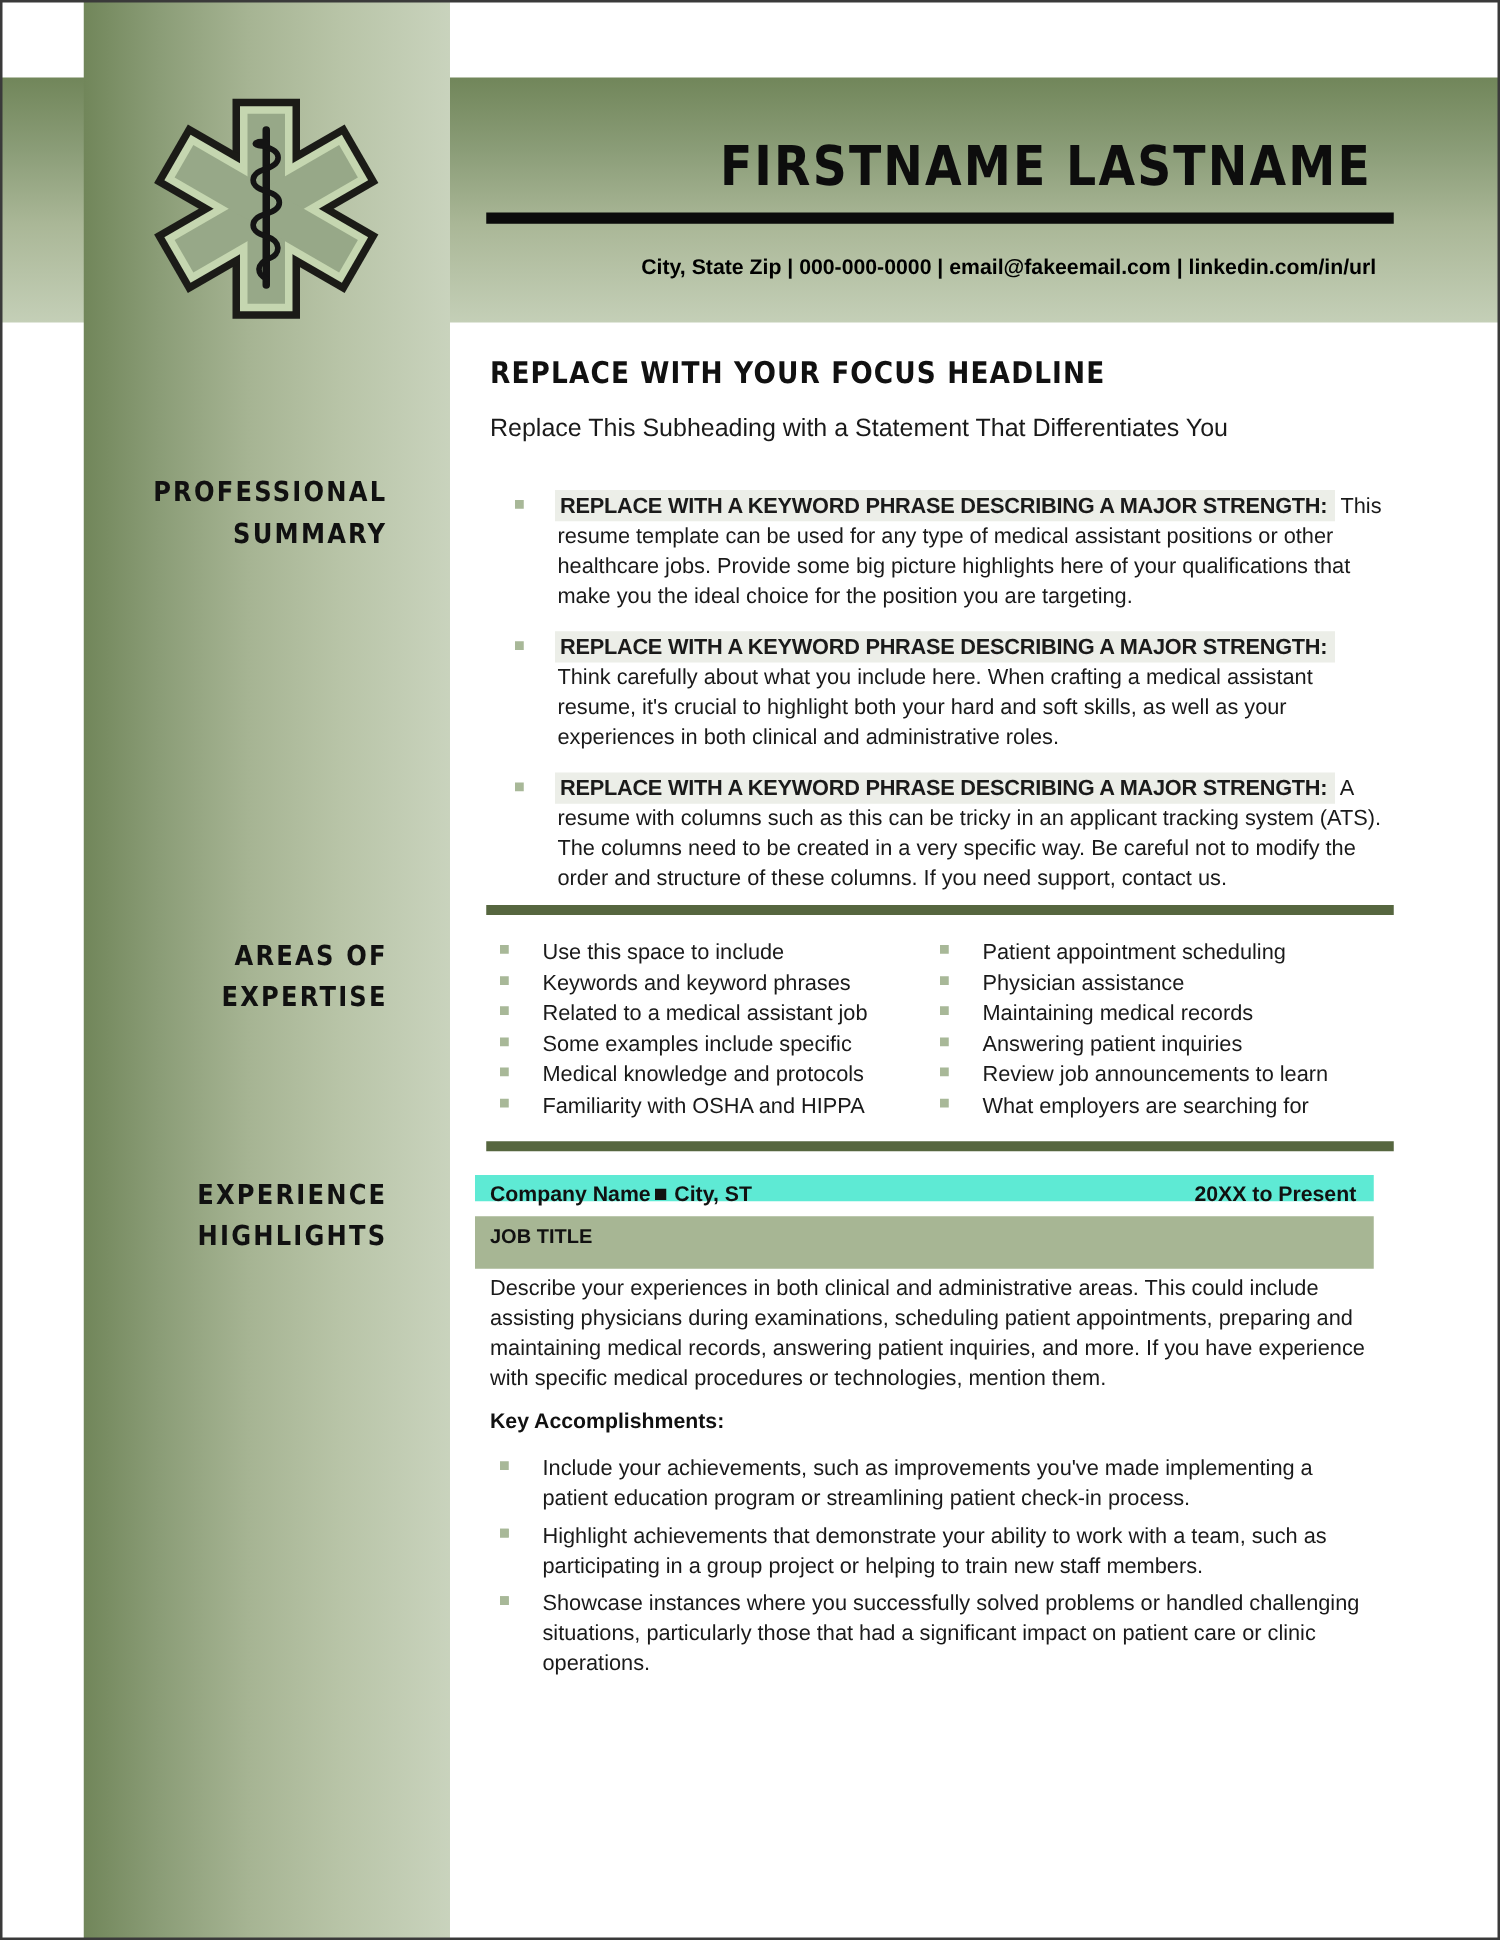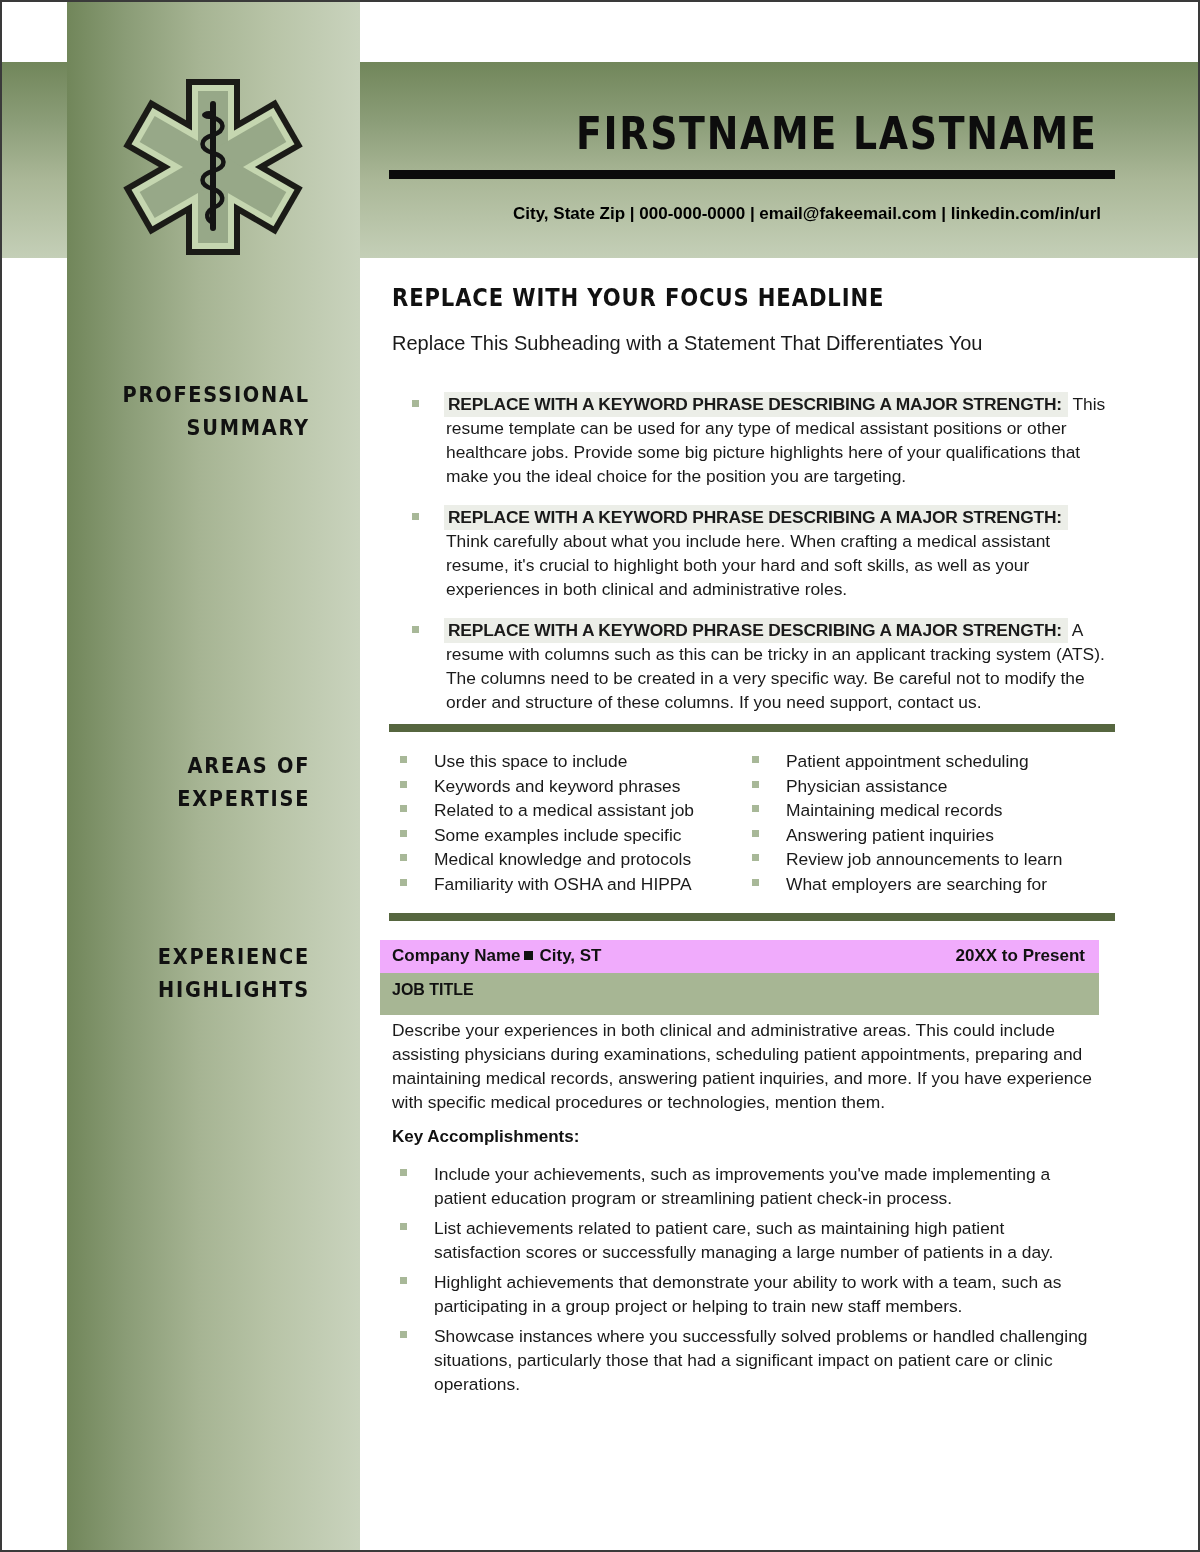--- a/index.html
+++ b/index.html
@@ -60,21 +60,21 @@
     position: absolute; left: 8px; top: 8px; width: 7px; height: 7px; background: #a8b898;
   }
   .strength {
     background: #eceee8; font-weight: bold; padding: 2px 6px 3px 4px; margin-left: -2px; letter-spacing: -0.2px;
   }
   .divider { position: absolute; left: 389px; width: 726px; height: 8px; background: #56663f; }
   .expertise { position: absolute; top: 749px; margin: 0; padding: 0; list-style: none; }
   .expertise li { position: relative; padding-left: 42px; font-size: 17.4px; line-height: 24.5px; color: #1a1a1a; white-space: nowrap; }
   .expertise .bullet { top: 7px; }
   .company-row {
-    position: absolute; left: 380px; top: 940px; width: 719px; height: 33px; background: #f0abfc;
+    position: absolute; left: 380px; top: 940px; width: 719px; height: 21px; background: #5eead4;
     font-size: 17px; font-weight: bold; color: #111;
   }
   .company-row .left { position: absolute; left: 12px; top: 6px; }
   .company-row .right { position: absolute; right: 14px; top: 6px; }
   .sq { display: inline-block; width: 9px; height: 9px; background: #111; margin: 0 6px 2px 4px; vertical-align: middle; }
   .job-row {
     position: absolute; left: 380px; top: 973px; width: 719px; height: 42px; background: #a7b694;
     font-size: 16px; font-weight: bold; color: #111;
   }
   .job-row span { position: absolute; left: 12px; top: 8px; }
@@ -184,19 +184,19 @@
 </div>
 <div class="job-row">
   <span>JOB TITLE</span>
 </div>
 
 <p class="description">Describe your experiences in both clinical and administrative areas. This could include assisting physicians during examinations, scheduling patient appointments, preparing and maintaining medical records, answering patient inquiries, and more. If you have experience with specific medical procedures or technologies, mention them.</p>
 <div class="key-label">Key Accomplishments:</div>
 
 <ul class="accomp-list">
   <li><span class="bullet"></span><span>Include your achievements, such as improvements you've made implementing a patient education program or streamlining patient check-in process.</span></li>
-  <li><span class="bullet"></span><span>List achievements related to patient care, such as maintaining high patient satisfaction scores or successfully managing a large number of patients in a day.</span></li>
+  <li><span class="bullet"></span></li>
   <li><span class="bullet"></span><span>Highlight achievements that demonstrate your ability to work with a team, such as participating in a group project or helping to train new staff members.</span></li>
   <li><span class="bullet"></span></li>
   <li><span class="bullet"></span><span>Showcase instances where you successfully solved problems or handled challenging situations, particularly those that had a significant impact on patient care or clinic operations.</span></li>
 </ul>
 
 <div class="page-border"></div>
 
 </body></html>

